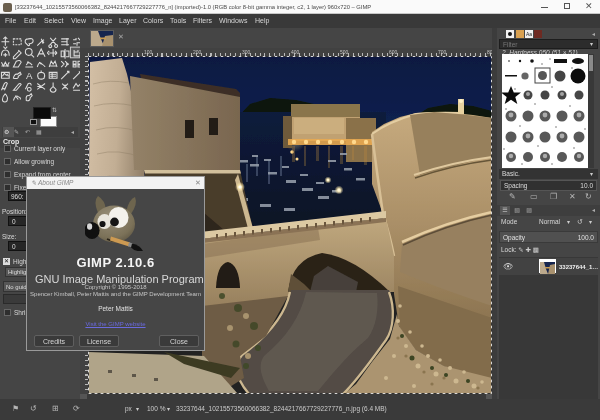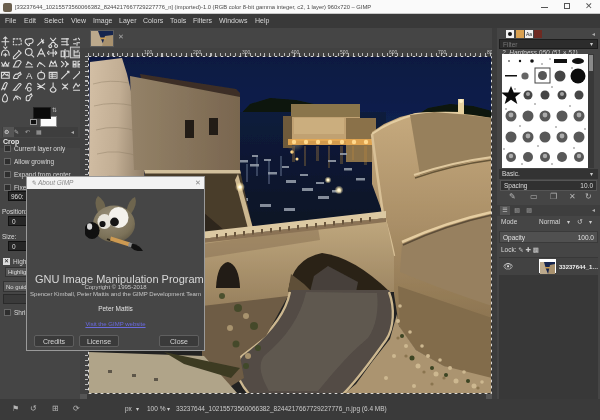--- a/index.html
+++ b/index.html
@@ -586,20 +586,21 @@
       <circle cx="29.5" cy="27" r="4.4" fill="#151515"></circle>
       <circle cx="17.5" cy="29" r="3.1" fill="#151515"></circle>
       <ellipse cx="7" cy="35.5" rx="7.6" ry="8.6" fill="#101010"></ellipse>
       <ellipse cx="4.6" cy="31.5" rx="2.6" ry="3.2" fill="#d6d6d6"></ellipse>
       <path d="M 22,44 Q 28,47 34,46" stroke="#2a2318" stroke-width="1.6" fill="none"></path>
       <polygon points="26,41.5 45,47.5 44,51.5 25,45.5" fill="#cd9a52"></polygon>
       <polygon points="44,47.2 48,48.6 47,52.4 43,51.2" fill="#8a8a8a"></polygon>
       <path d="M 47,48.5 Q 55,50 58,56 Q 50,57 46,52.5 Z" fill="#111"></path>
     </svg>
   </div>
+  <div class="abs" style="left:0;top:78px;width:177px;text-align:center;color:#f5f5f5;font-size:13px;font-weight:bold;letter-spacing:0.5px">GIMP 2.10.6</div>
   <div class="abs" style="left:8px;top:96px;width:177px;text-align:left;color:#d8d8d8;font-size:11px">GNU Image Manipulation Program</div>
   <div class="abs" style="left:0;top:107px;width:177px;text-align:center;color:#c6c6c6;font-size:6px">Copyright © 1995-2018</div>
   <div class="abs" style="left:0;top:114px;width:177px;text-align:center;color:#c6c6c6;font-size:6px">Spencer Kimball, Peter Mattis and the GIMP Development Team</div>
   <div class="abs" style="left:0;top:128px;width:177px;text-align:center;color:#e0e0e0;font-size:6.5px">Peter Mattis</div>
   <div class="abs" style="left:0;top:144px;width:177px;text-align:center;color:#6a6ae0;font-size:6px"><span style="text-decoration:underline">Visit the GIMP website</span></div>
   <div class="abs" style="left:7px;top:158px;width:40px;height:12px;background:#3a3a3a;border:1px solid #5f5f5f;border-radius:2px;color:#d5d5d5;font-size:7px;text-align:center;padding-top:2px">Credits</div>
   <div class="abs" style="left:52px;top:158px;width:40px;height:12px;background:#3a3a3a;border:1px solid #5f5f5f;border-radius:2px;color:#d5d5d5;font-size:7px;text-align:center;padding-top:2px">License</div>
   <div class="abs" style="left:132px;top:158px;width:40px;height:12px;background:#3a3a3a;border:1px solid #5f5f5f;border-radius:2px;color:#d5d5d5;font-size:7px;text-align:center;padding-top:2px">Close</div>
 </div>
 

